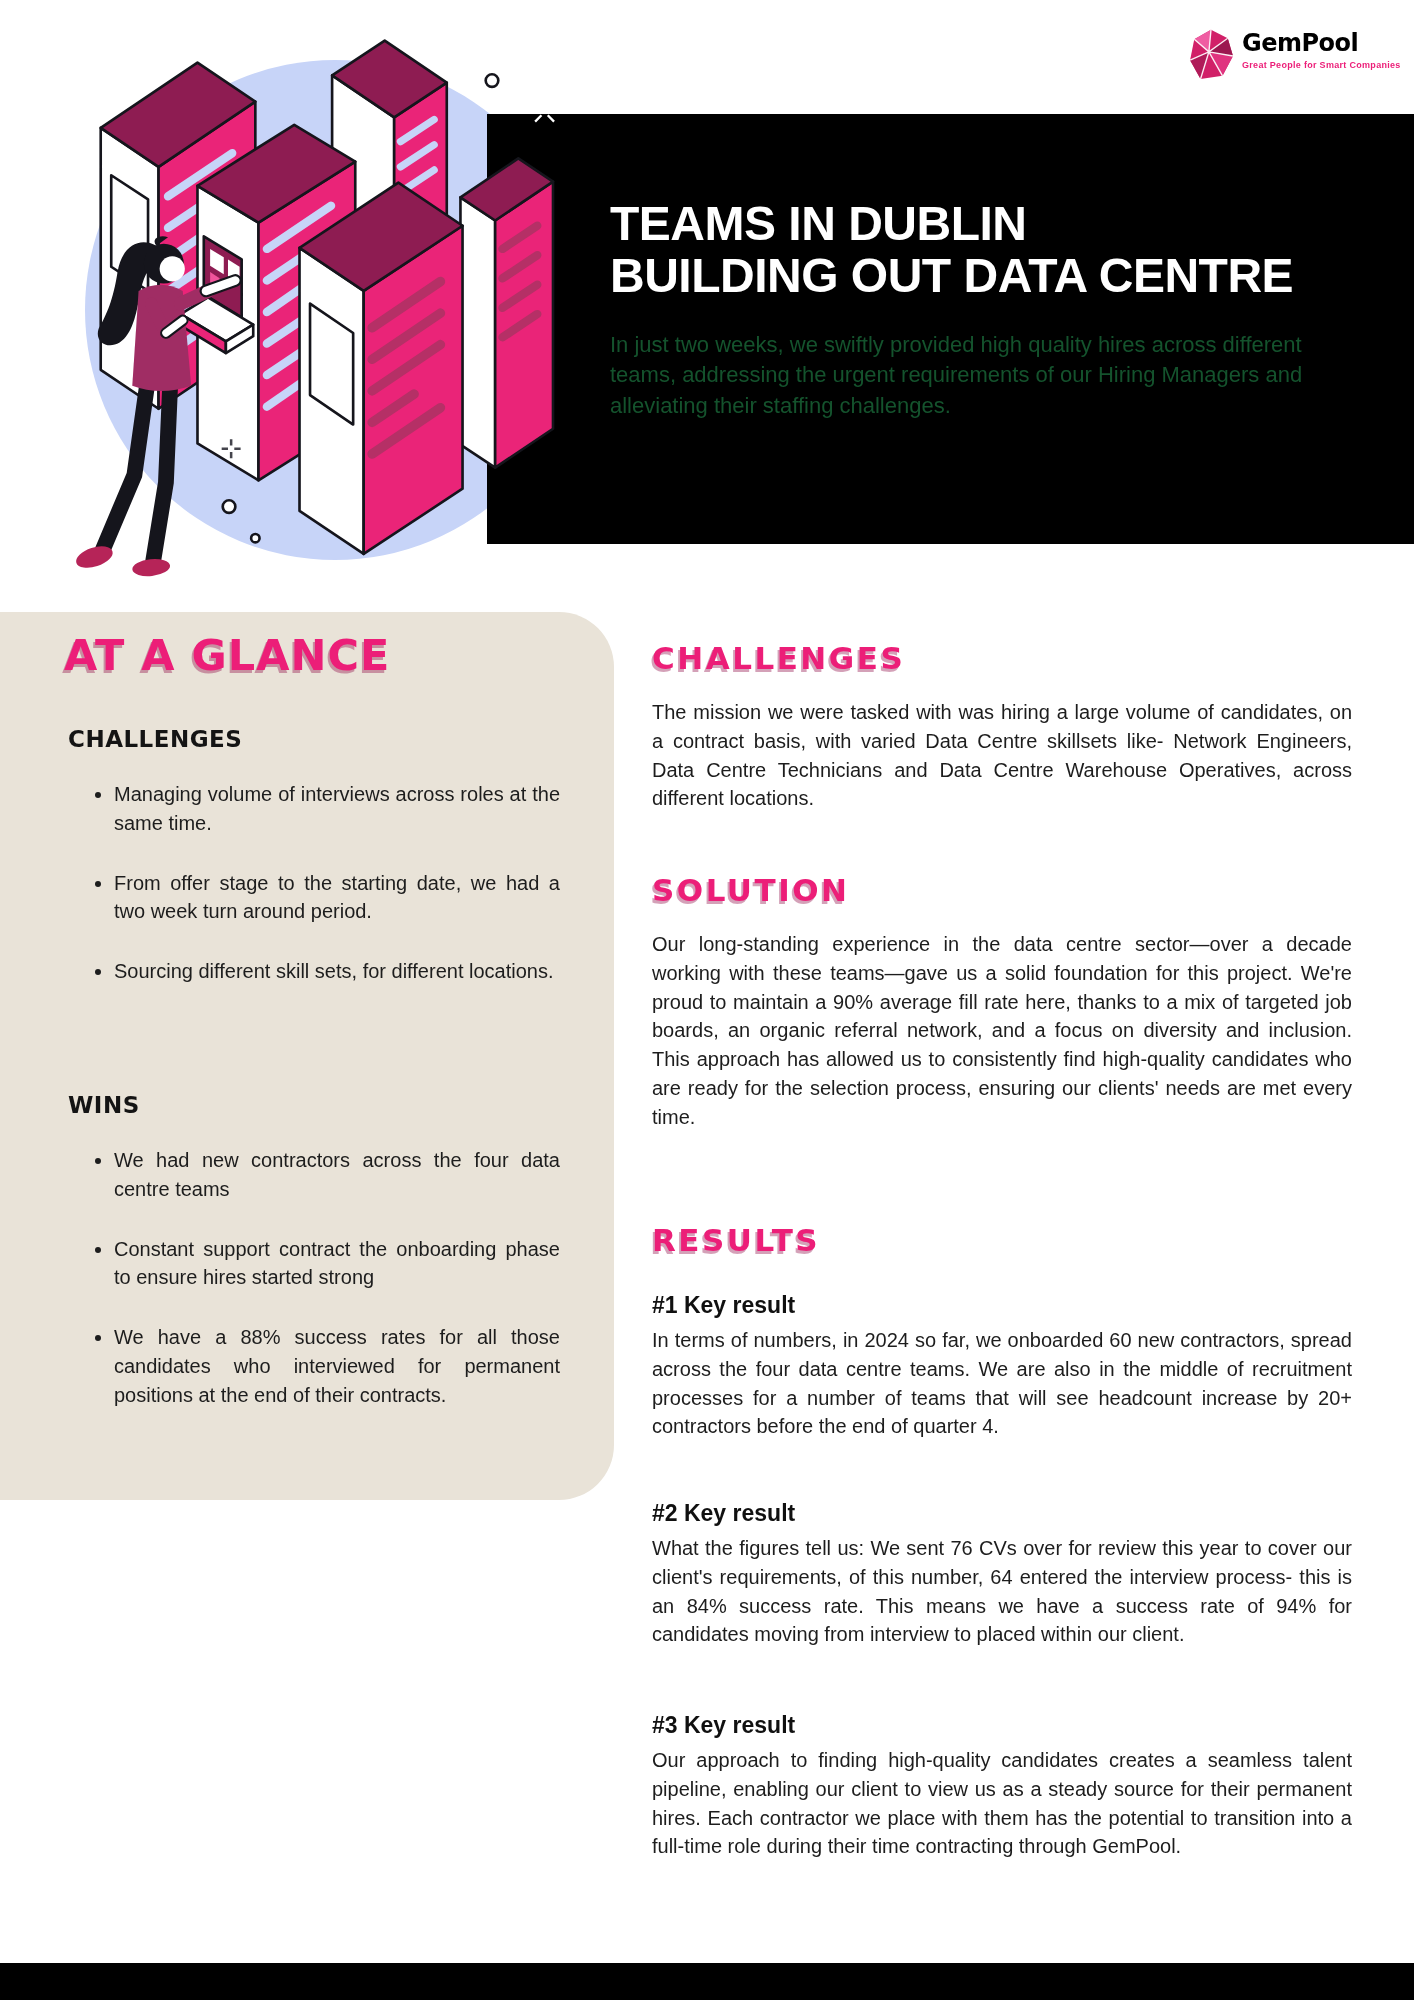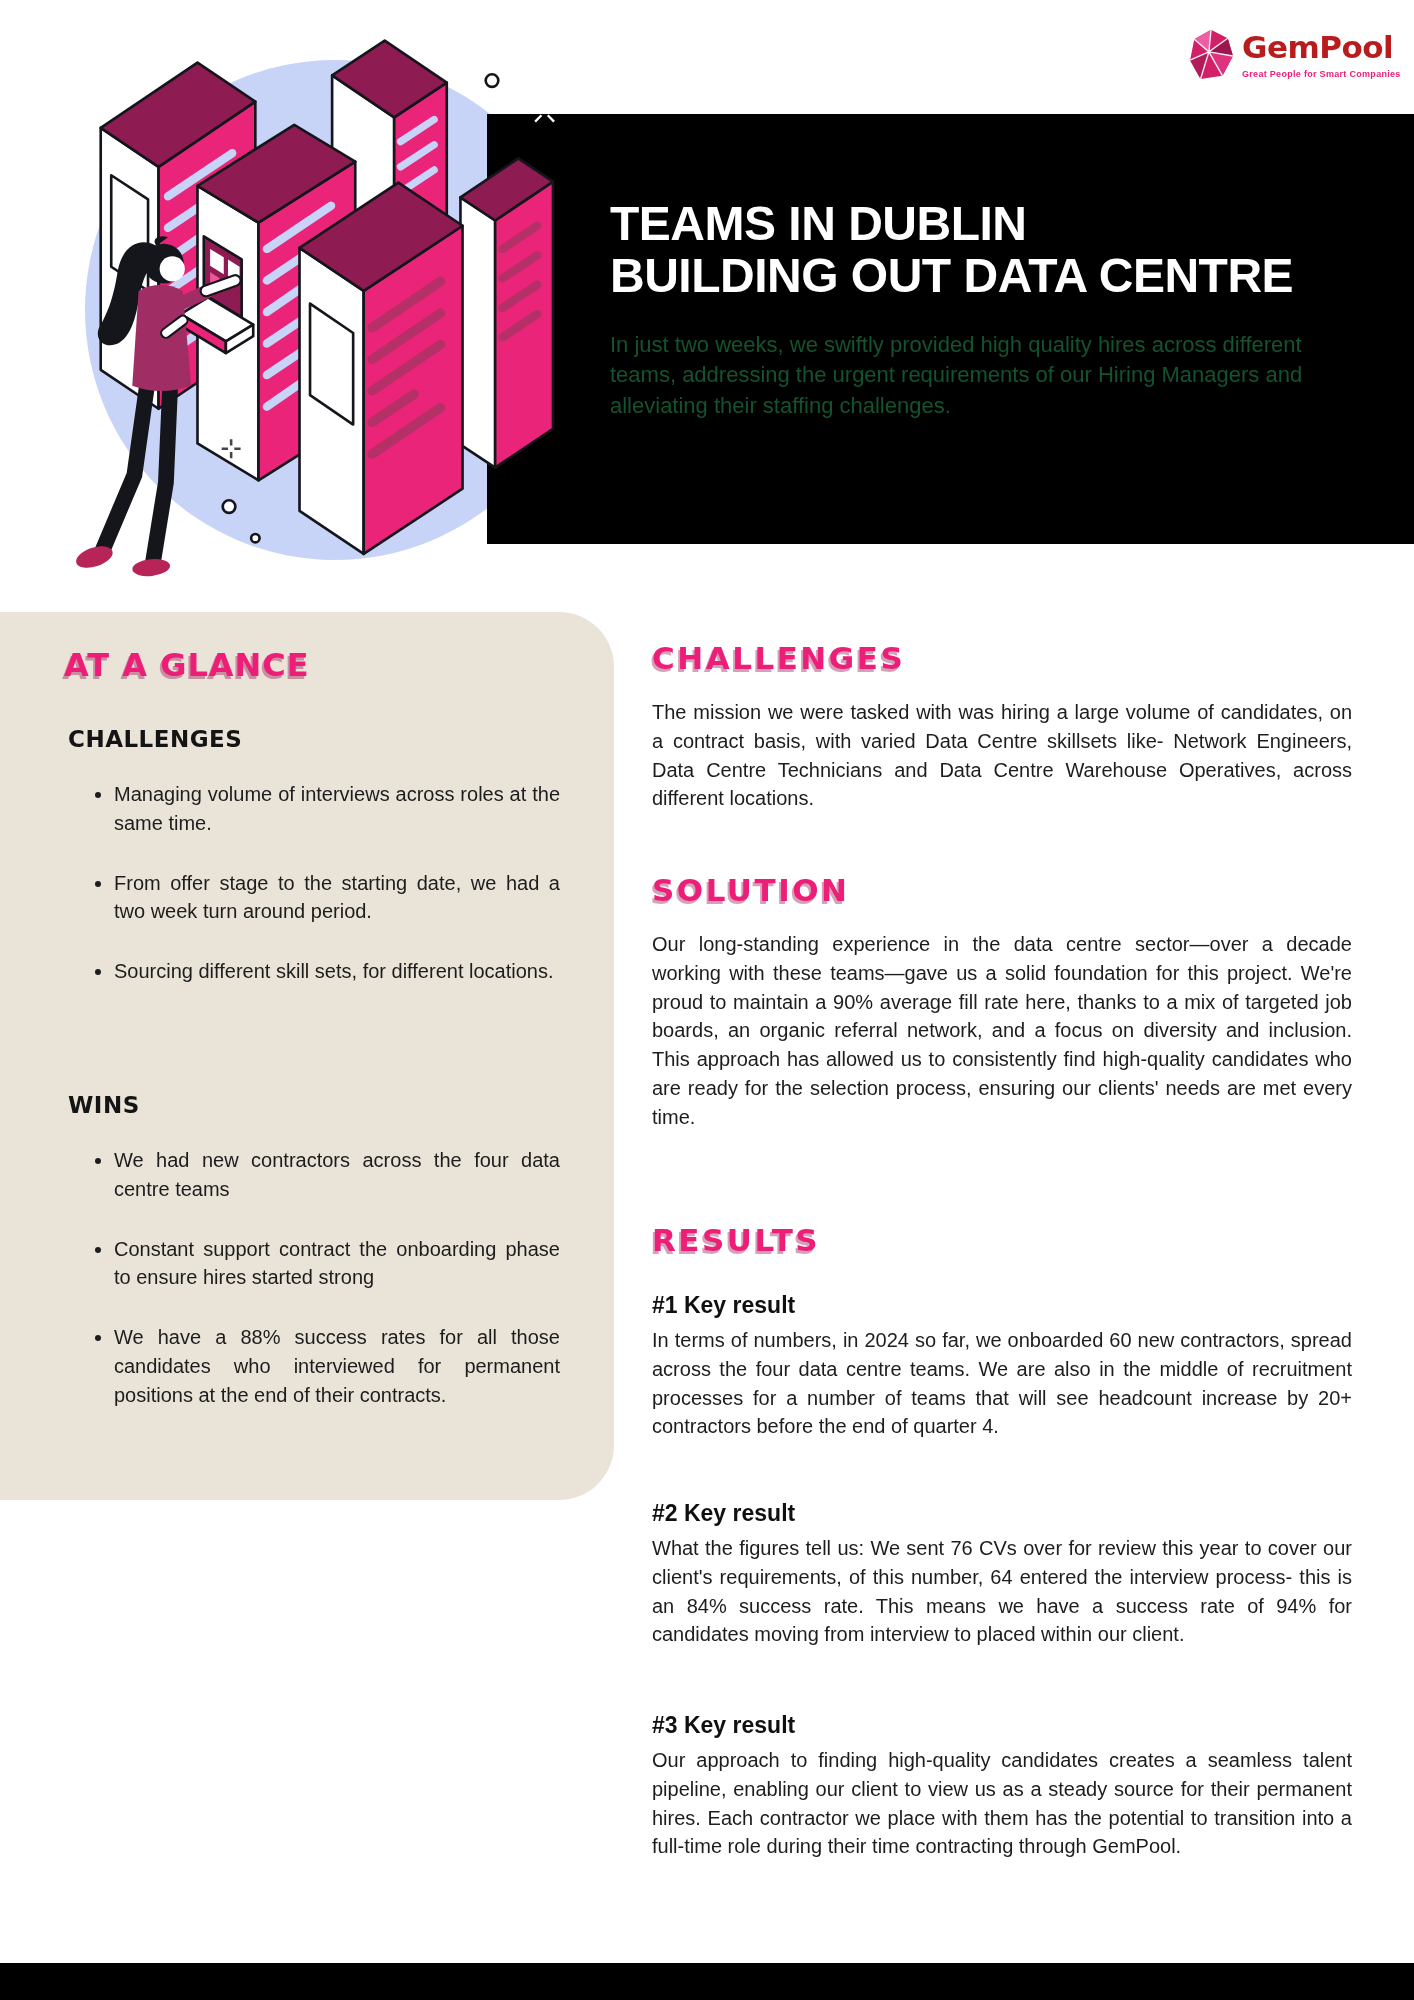--- a/index.html
+++ b/index.html
@@ -3,41 +3,41 @@
 <meta charset="utf-8">
 <style>
   html,body{margin:0;padding:0;background:#ffffff;}
   .page{position:relative;width:1414px;height:2000px;background:#ffffff;overflow:hidden;
         font-family:"Liberation Sans",sans-serif;color:#1d1d1d;}
 
   
   .hero-black{position:absolute;left:487px;top:114px;width:927px;height:430px;background:#000000;z-index:2;}
   .logo{position:absolute;left:1188px;top:28px;display:flex;align-items:flex-start;z-index:4;}
   .gem{width:46px;height:56px;margin-right:8px;}
-  .logo-name{font-family:"DejaVu Sans","Liberation Sans",sans-serif;font-weight:700;font-size:31px;
-             color:#b91c1c;letter-spacing:-0.5px;line-height:1.25;}
+  .logo-name{font-family:"DejaVu Sans","Liberation Sans",sans-serif;font-weight:700;font-size:24px;
+             color:#000000;letter-spacing:-0.5px;line-height:1.25;}
   .logo-tagline{font-size:9px;font-weight:700;color:#ec1e78;letter-spacing:0.3px;margin-top:2px;}
 
   .hero-title{position:absolute;left:610px;top:198px;width:780px;margin:0;z-index:3;
               font-size:48px;line-height:52px;font-weight:900;color:#ffffff;letter-spacing:-0.5px;}
   .hero-title span{display:block;}
   .hero-desc{position:absolute;left:610px;top:330px;width:730px;margin:0;z-index:3;
              font-size:22px;line-height:1.38;color:#14532d;}
 
   
   .illus-circle{position:absolute;left:85px;top:60px;width:500px;height:500px;border-radius:50%;
                 background:#c7d4f8;z-index:1;}
   .illus{position:absolute;left:50px;top:28px;width:600px;height:568px;z-index:3;}
 
   
   .glance-panel{position:absolute;left:0;top:612px;width:614px;height:888px;background:#e9e3d8;
                 border-radius:0 55px 55px 0;z-index:1;}
   .pinkhead{position:absolute;margin:0;font-family:"DejaVu Sans","Liberation Sans",sans-serif;
             font-weight:800;color:#ec1e78;text-shadow:-2px 3px 0 rgba(148,19,77,0.4);z-index:2;}
-  .glance-title{left:64px;top:630px;font-size:32px;letter-spacing:1px;margin-top:16px;}
+  .glance-title{left:64px;top:630px;font-size:43px;letter-spacing:1px;}
   .subhead{position:absolute;margin:4px;font-family:"DejaVu Sans","Liberation Sans",sans-serif;
            font-weight:800;font-size:23px;color:#141414;letter-spacing:0.5px;z-index:2;}
   .challenges-title{left:64px;top:722px;}
   .wins-title{left:64px;top:1088px;}
   .side-list{position:absolute;left:86px;width:446px;margin:0;padding:0 0 0 28px;z-index:2;
              font-size:20px;line-height:1.44;text-align:justify;color:#1d1d1d;}
   .challenges-list{top:780px;}
   .wins-list{top:1146px;}
   .side-list li{margin-bottom:31px;}
 

